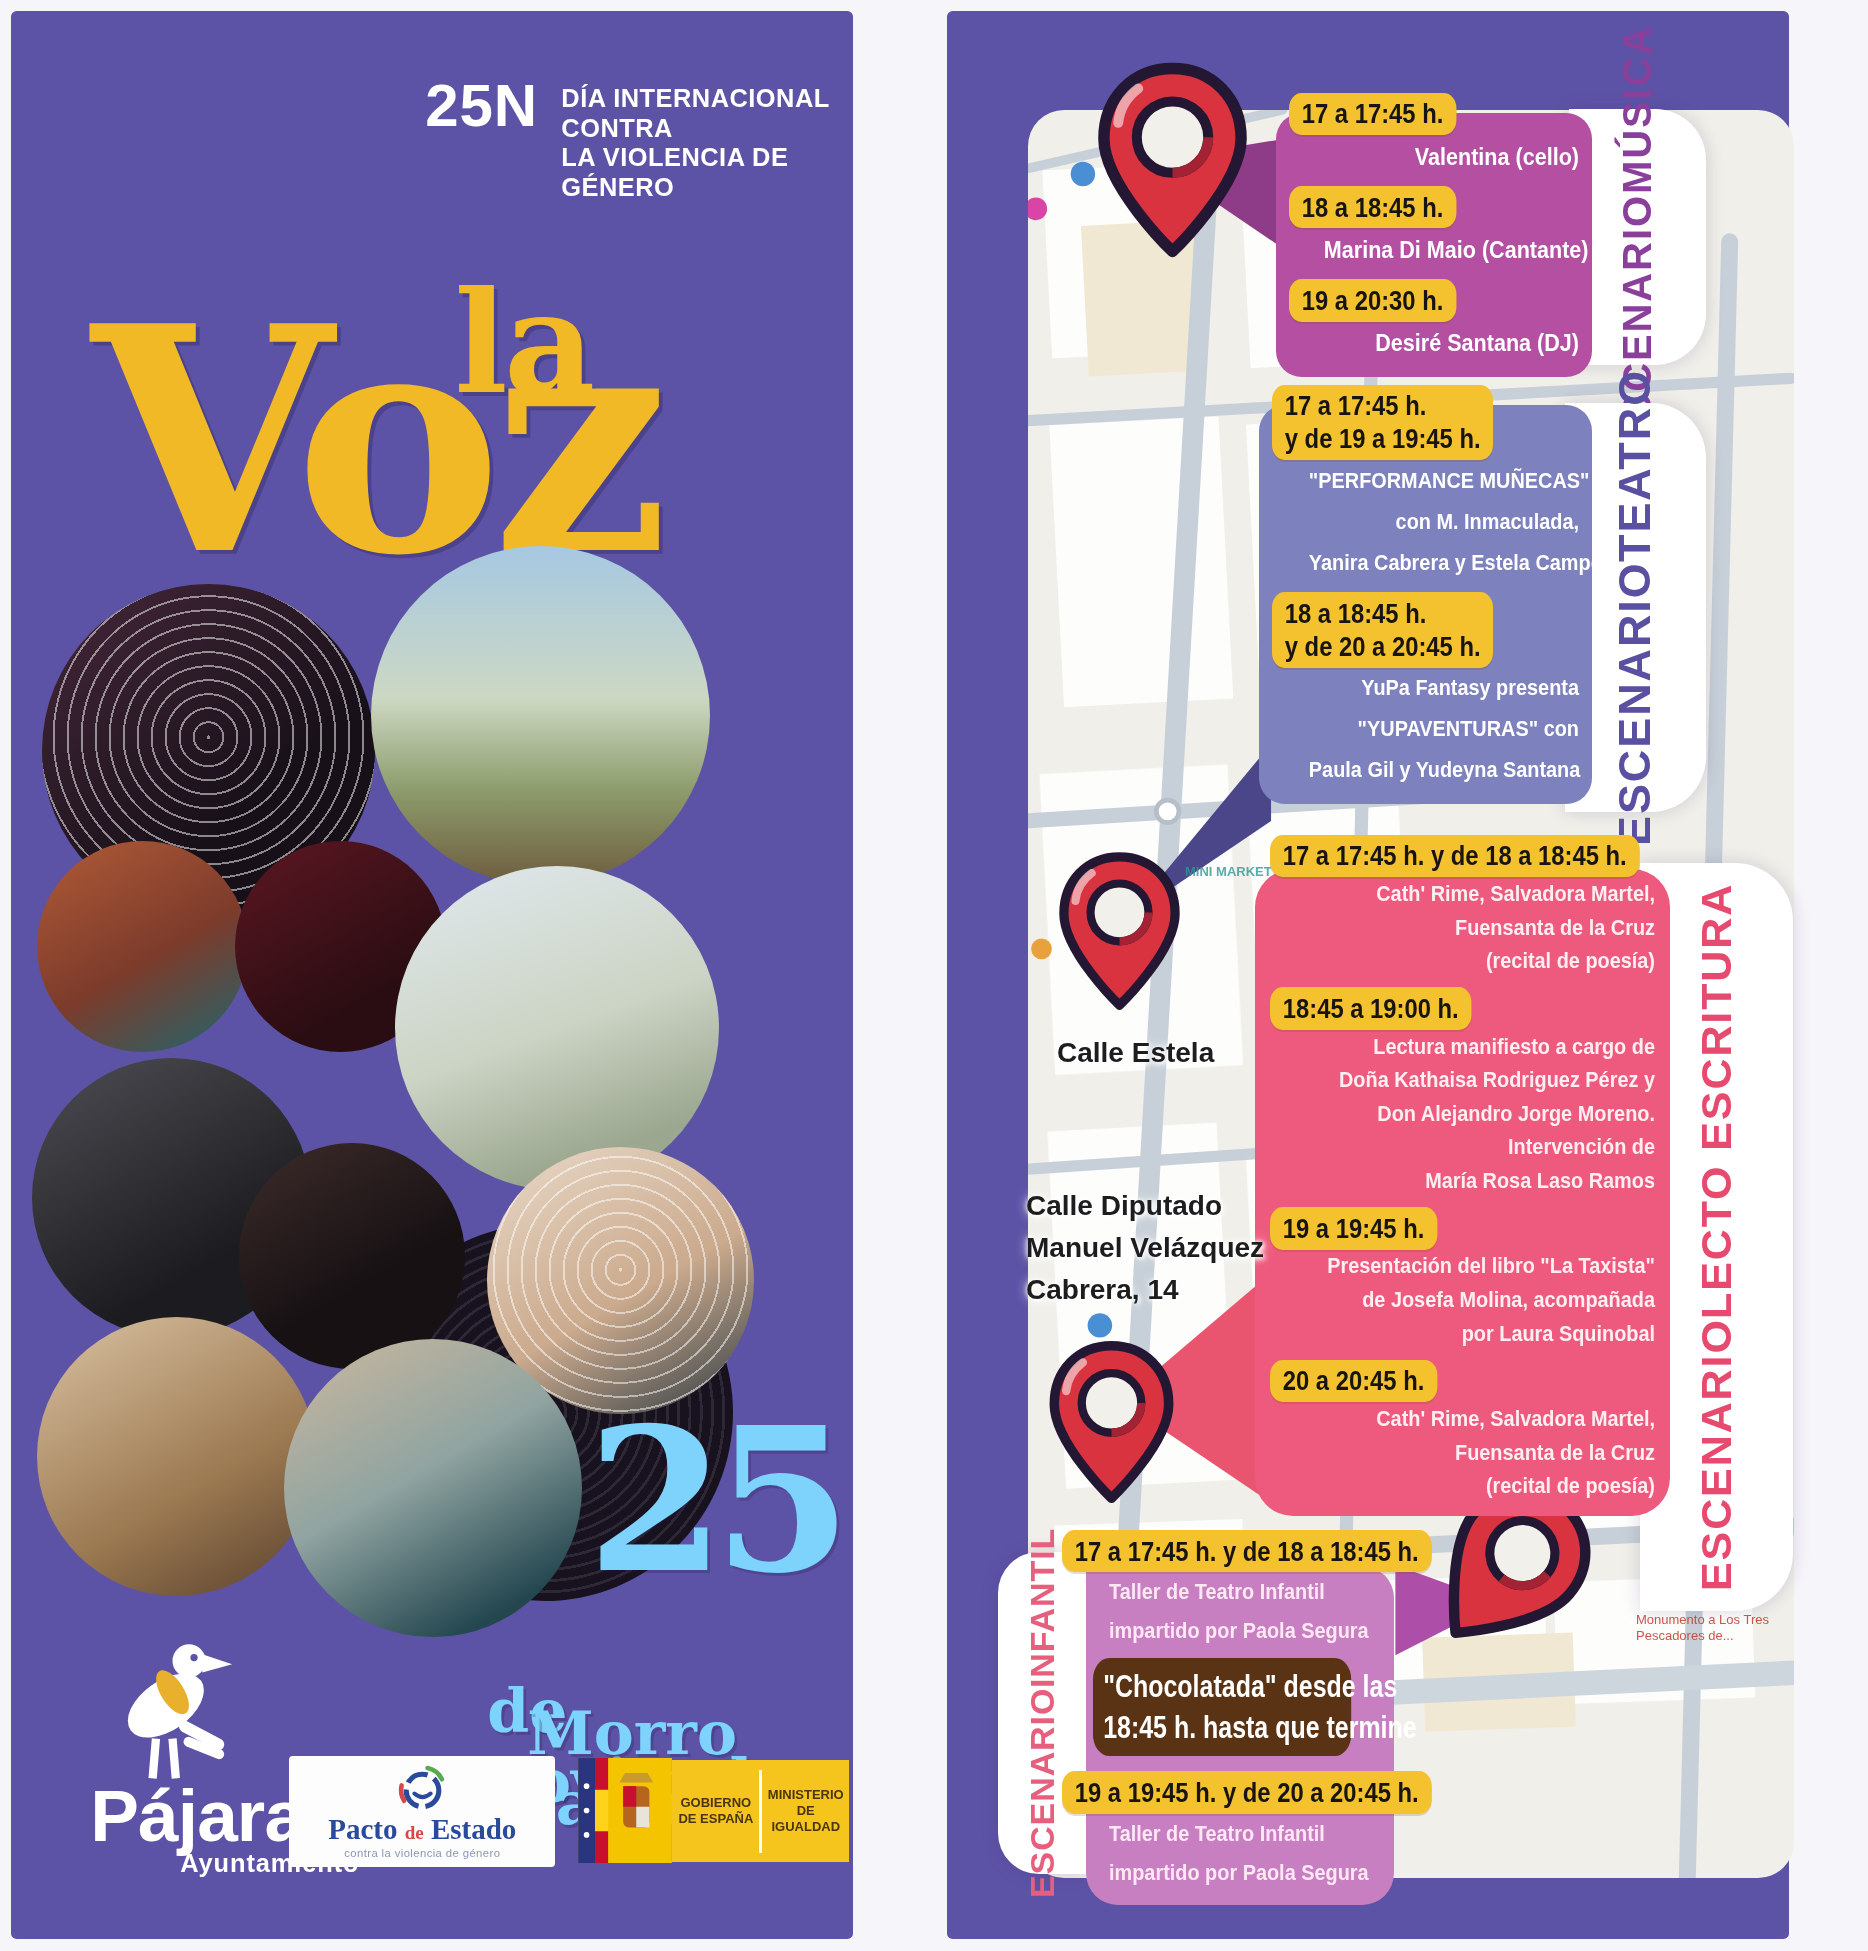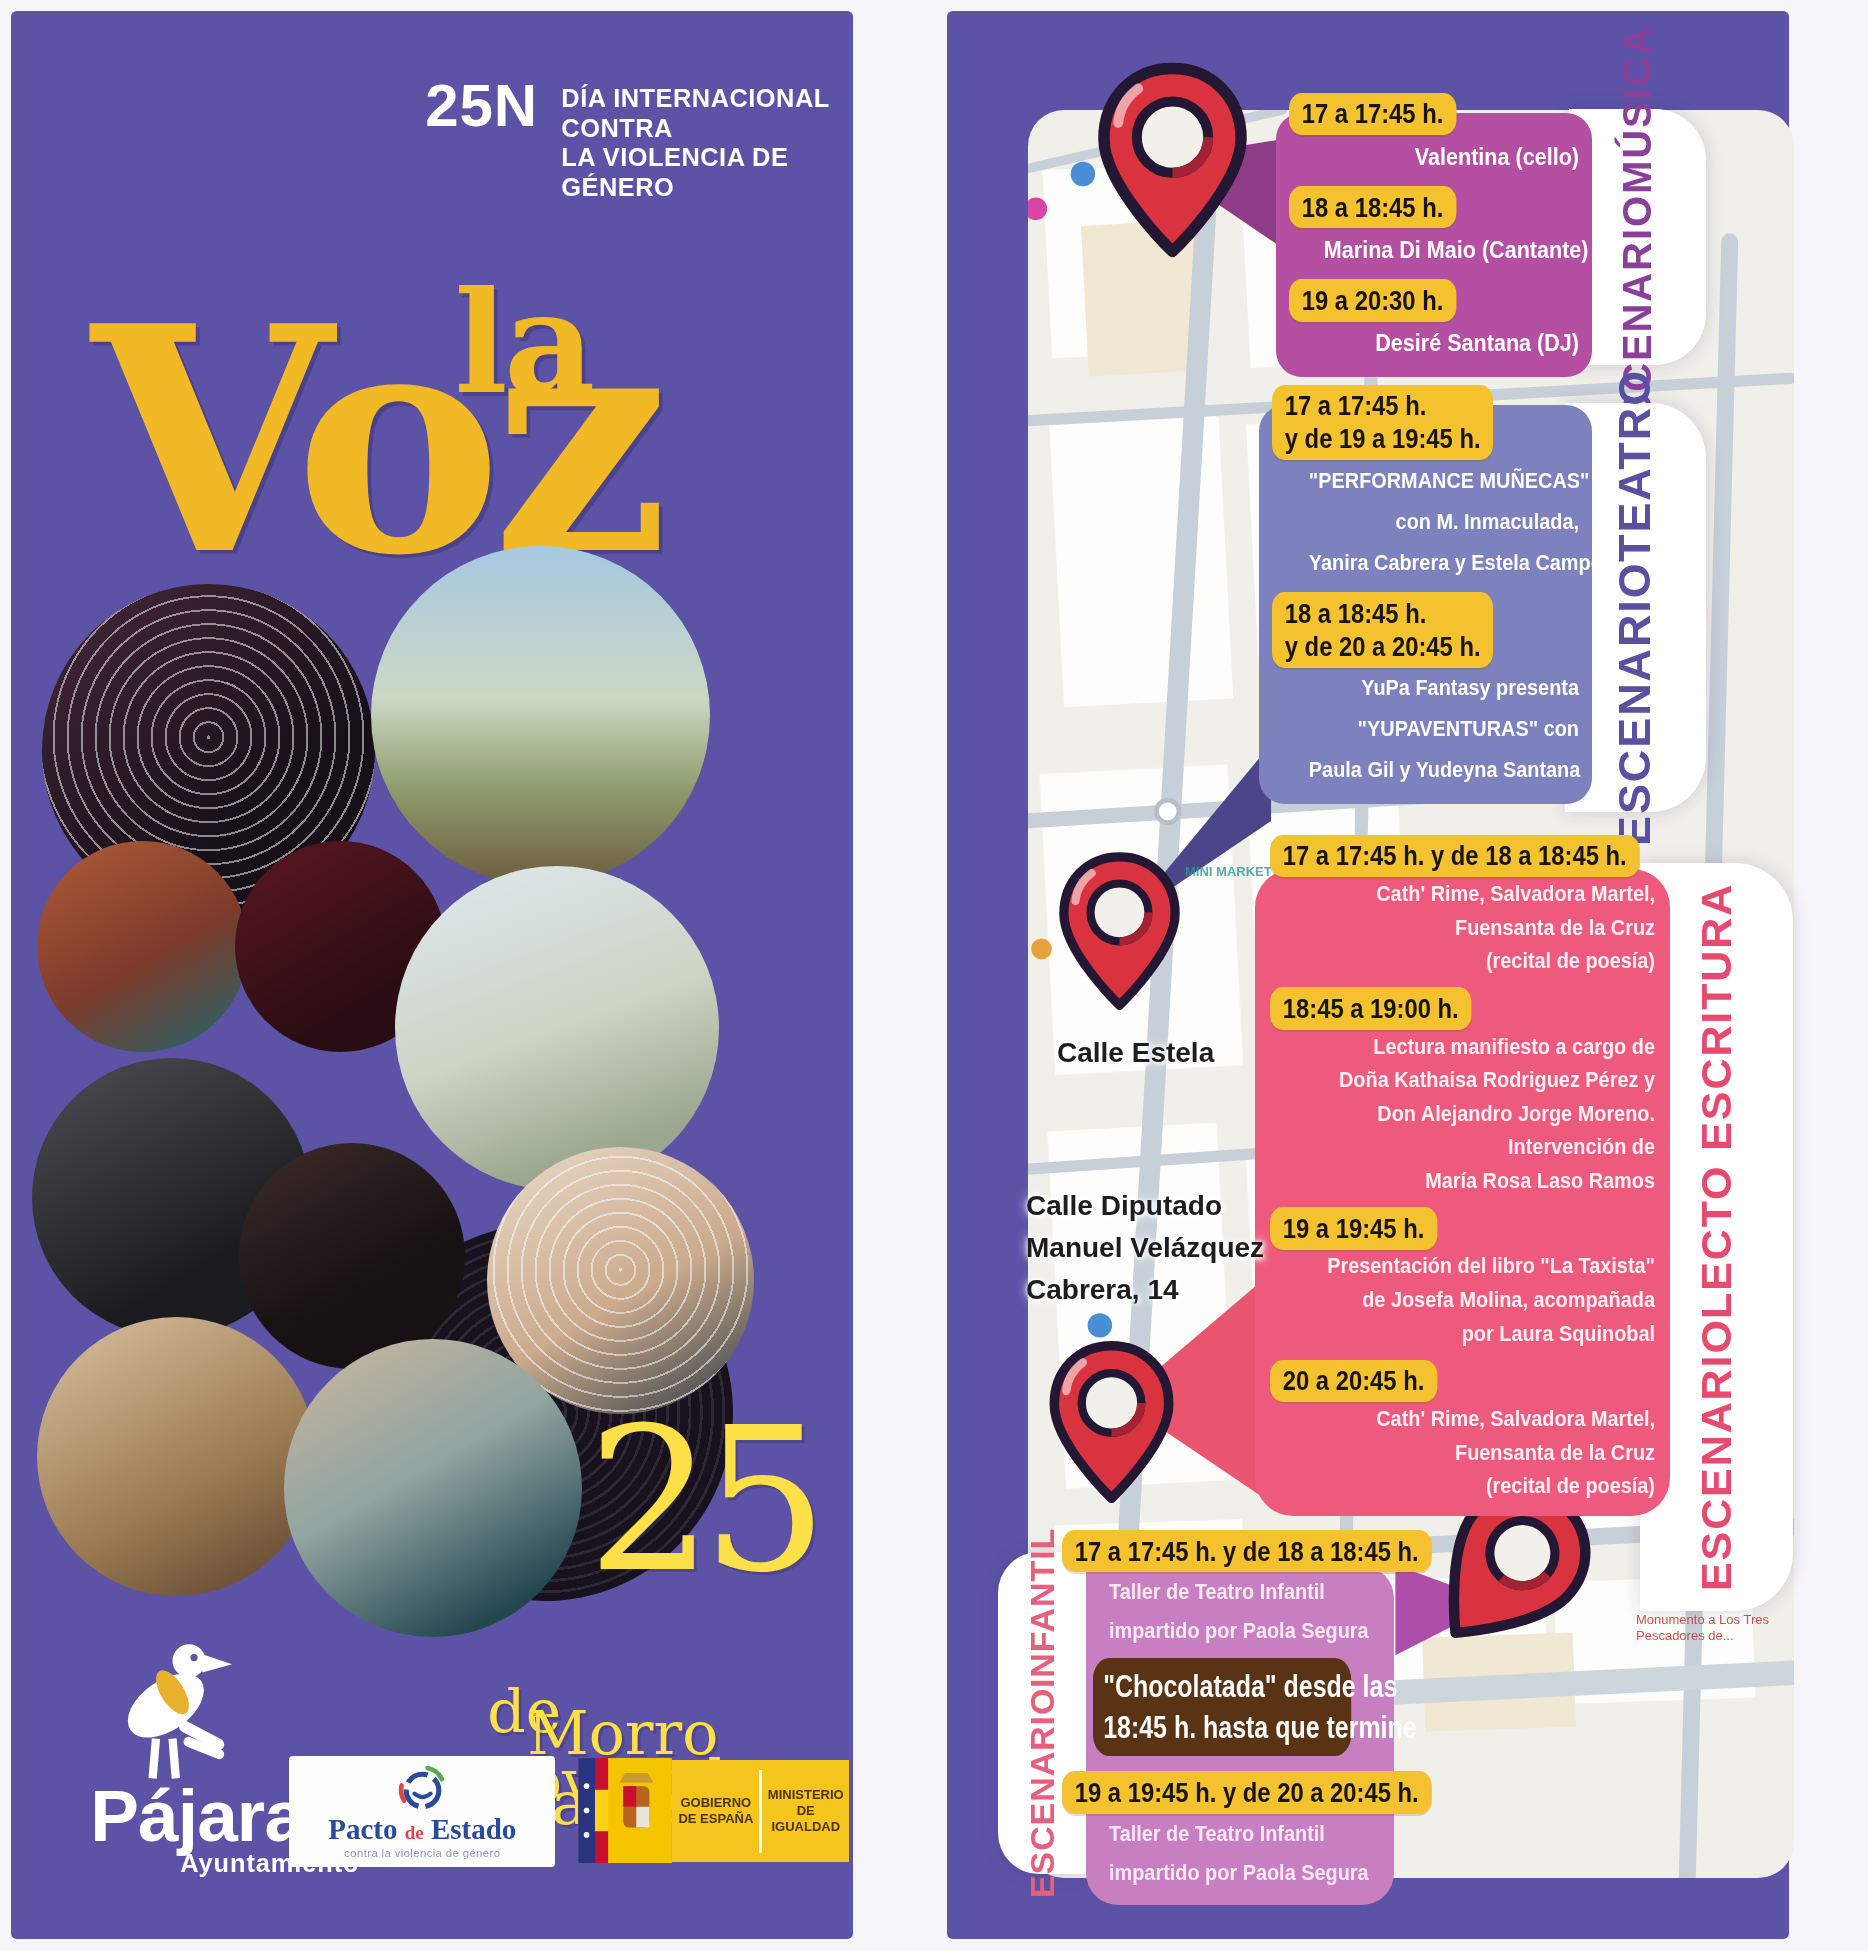--- a/index.html
+++ b/index.html
@@ -25,21 +25,21 @@
   #c1{left:31px;top:573px;width:333px;height:333px;background:linear-gradient(140deg,#47283a,#171019 65%);}
   #c2{left:360px;top:535px;width:339px;height:339px;background:linear-gradient(180deg,#a6c8e2 0%,#cdd8c3 45%,#8d9c6c 72%,#6d5c3e 100%);}
   #c3{left:26px;top:830px;width:211px;height:211px;background:linear-gradient(150deg,#b15b37,#7c3b2b 55%,#2e5f63 92%);}
   #c4{left:224px;top:830px;width:211px;height:211px;background:linear-gradient(150deg,#5d1722,#2a0d12 70%);}
   #c5{left:384px;top:855px;width:324px;height:324px;background:linear-gradient(160deg,#e0e9ee,#ccd4c5 50%,#9ba78f 82%);}
   #c6{left:21px;top:1047px;width:279px;height:279px;background:linear-gradient(150deg,#4d4d53,#1c1c20 70%);}
   #c7{left:228px;top:1132px;width:226px;height:226px;background:linear-gradient(150deg,#3d2c2a,#171113 60%);}
   #c8{left:476px;top:1136px;width:267px;height:267px;background:linear-gradient(150deg,#e9dac9,#cbaa8d 55%,#3d4549 95%);}
   #c9{left:25.4px;top:1306px;width:279px;height:279px;background:linear-gradient(150deg,#dac2a2,#9b7951 60%,#604731 95%);}
   #c10{left:273px;top:1328px;width:298px;height:298px;background:linear-gradient(150deg,#ccb89e 0%,#90a4a1 45%,#23464f 85%);}
-  .dateword{position:absolute;color:#fde047;font-family:"DejaVu Serif",serif;font-weight:400;
+  .dateword{position:absolute;color:#7dd3fc;font-family:"DejaVu Serif",serif;font-weight:700;
             text-shadow:2.8px 2.8px 0 rgba(35,25,75,.25);}
   #dday{left:576px;top:1401px;font-size:198px;letter-spacing:-11.3px;line-height:.9;}
   #dmonth{left:476px;top:1621px;font-size:60px;margin-top:44px;}
   #dplace{left:516px;top:1687px;font-size:60px;}
   #bird{position:absolute;left:72px;top:1625px;width:179px;height:149px;}
   #townname{position:absolute;left:79px;top:1763px;color:#fff;font-weight:700;font-size:73px;letter-spacing:-0.9px;}
   #townsub{position:absolute;left:169px;top:1838px;color:#fff;font-weight:700;font-size:25.4px;letter-spacing:0.9px;}
   #pacto-box{position:absolute;left:278px;top:1745px;width:266px;height:111px;background:#fdfdfd;border-radius:3.8px;
              display:flex;flex-direction:column;align-items:center;justify-content:center;}
   .pacto-line{font-family:"Liberation Serif",serif;font-weight:700;color:#2a4a9c;font-size:29px;line-height:1;}

